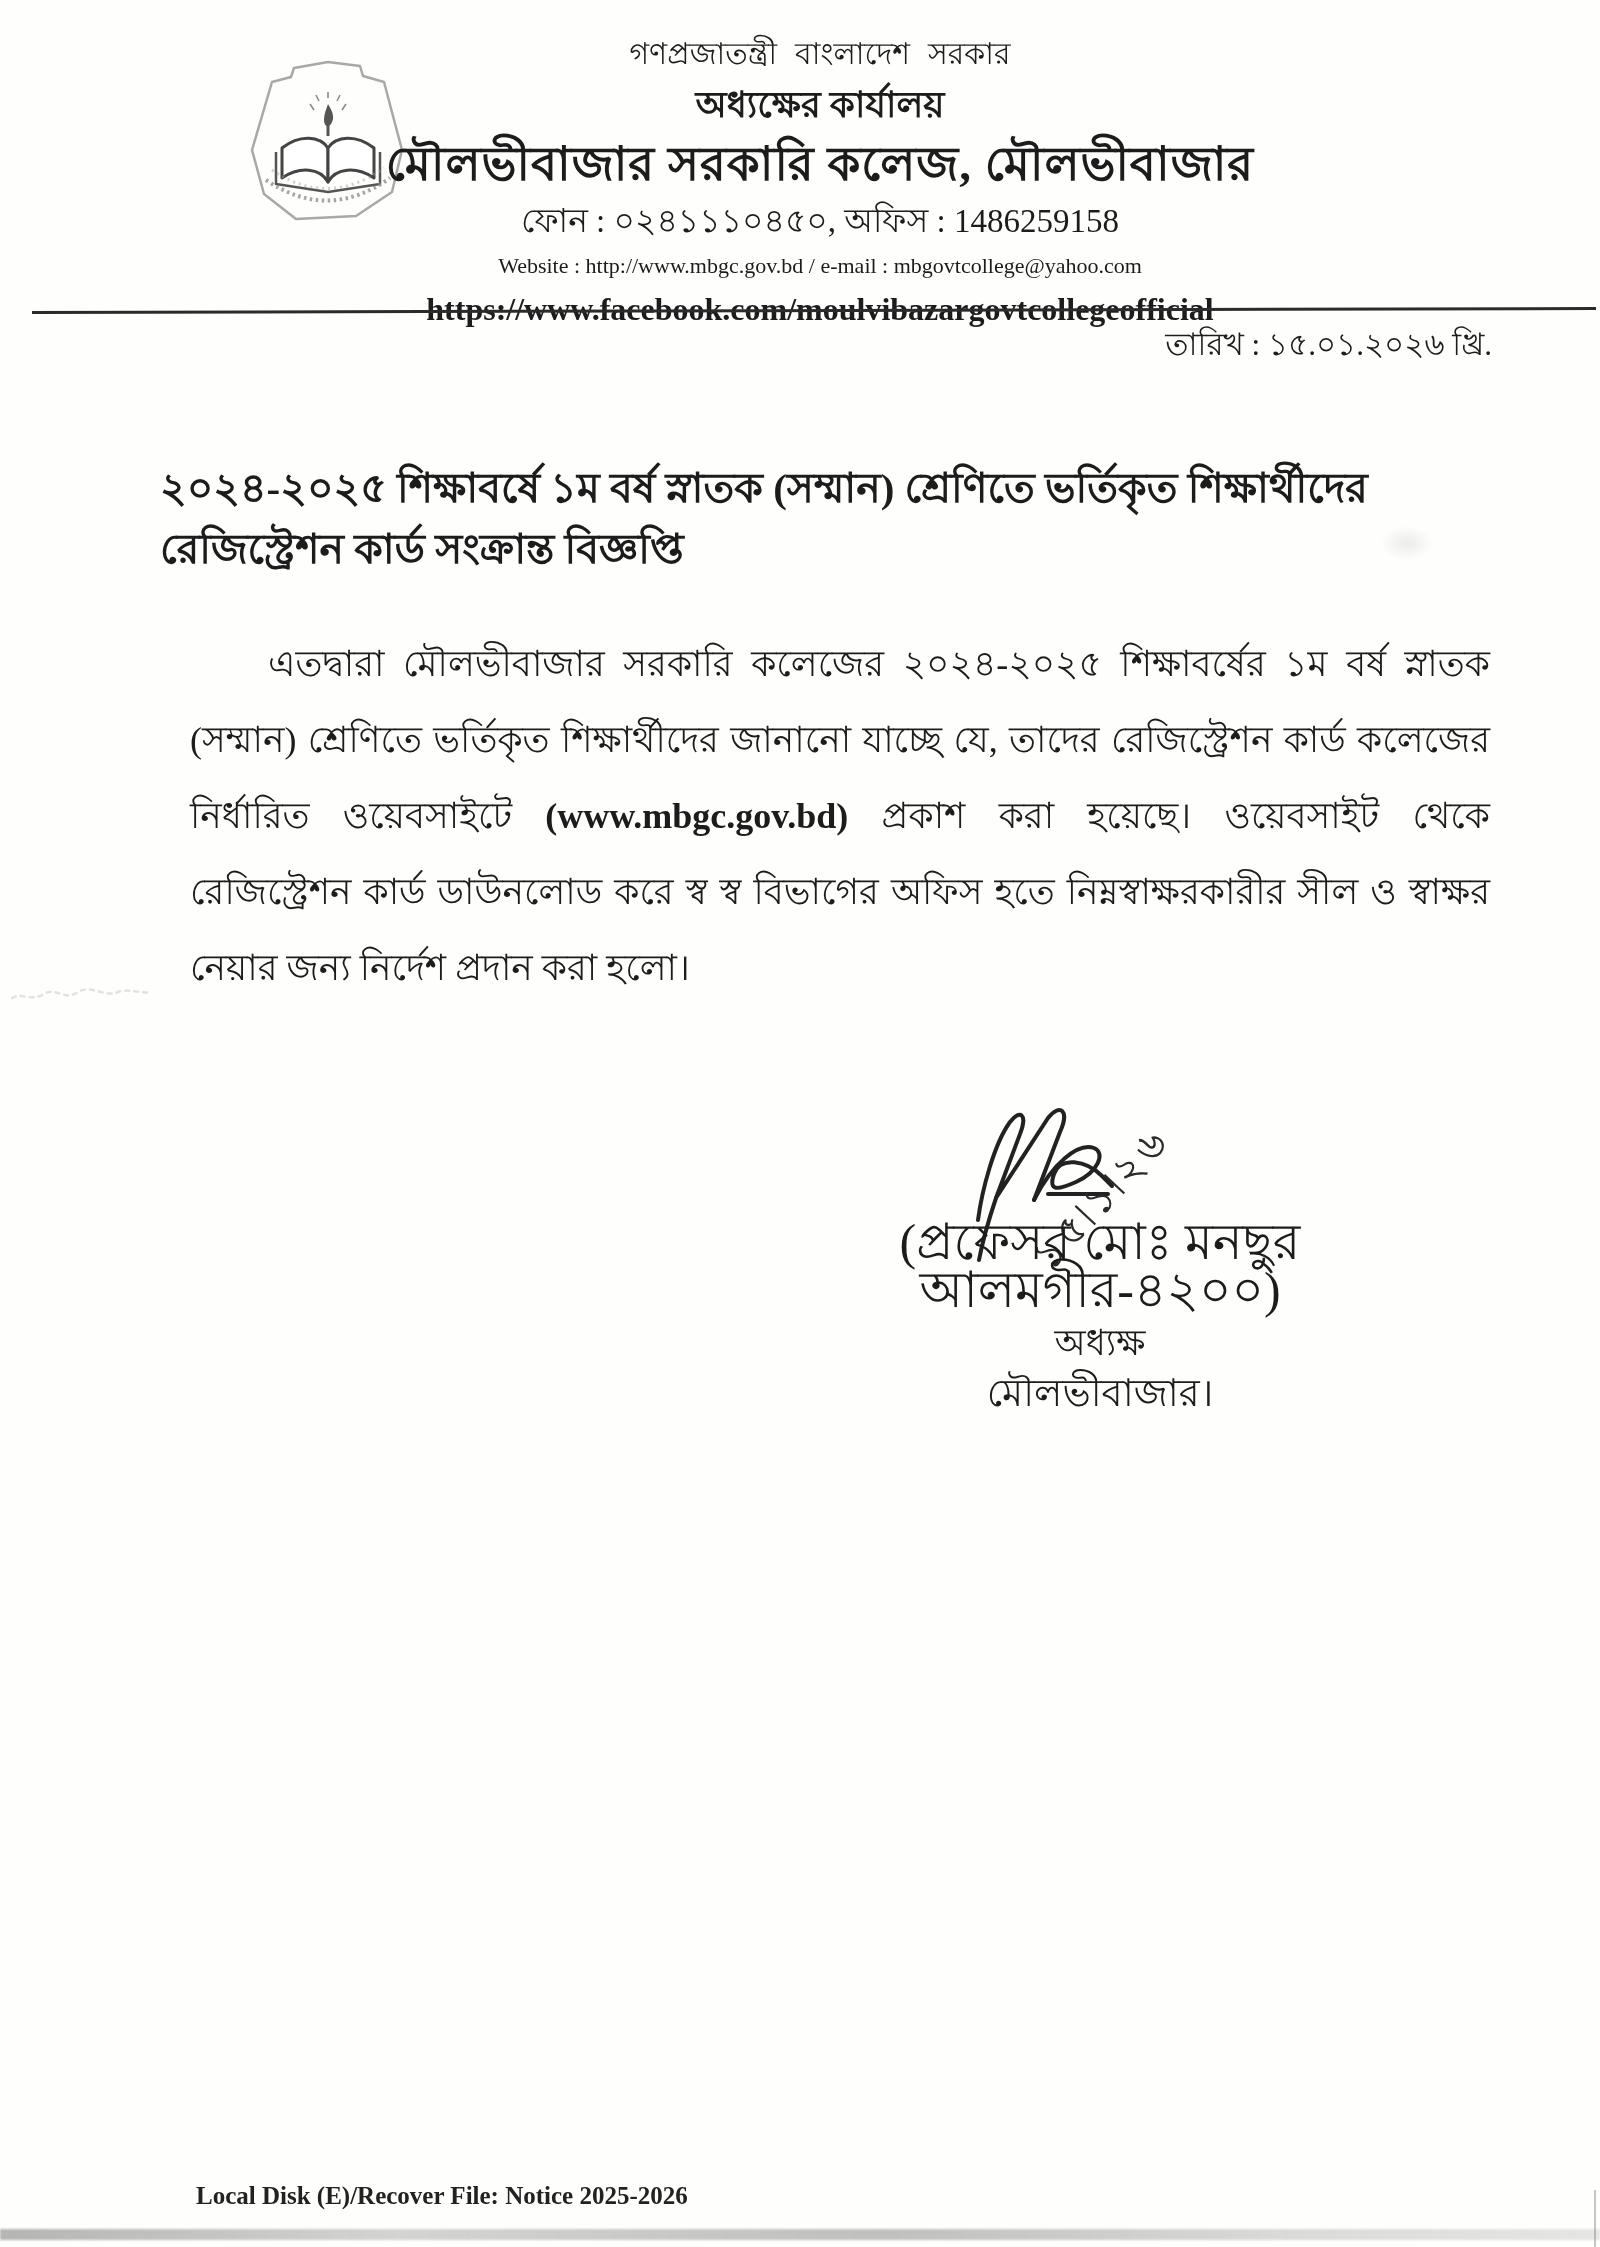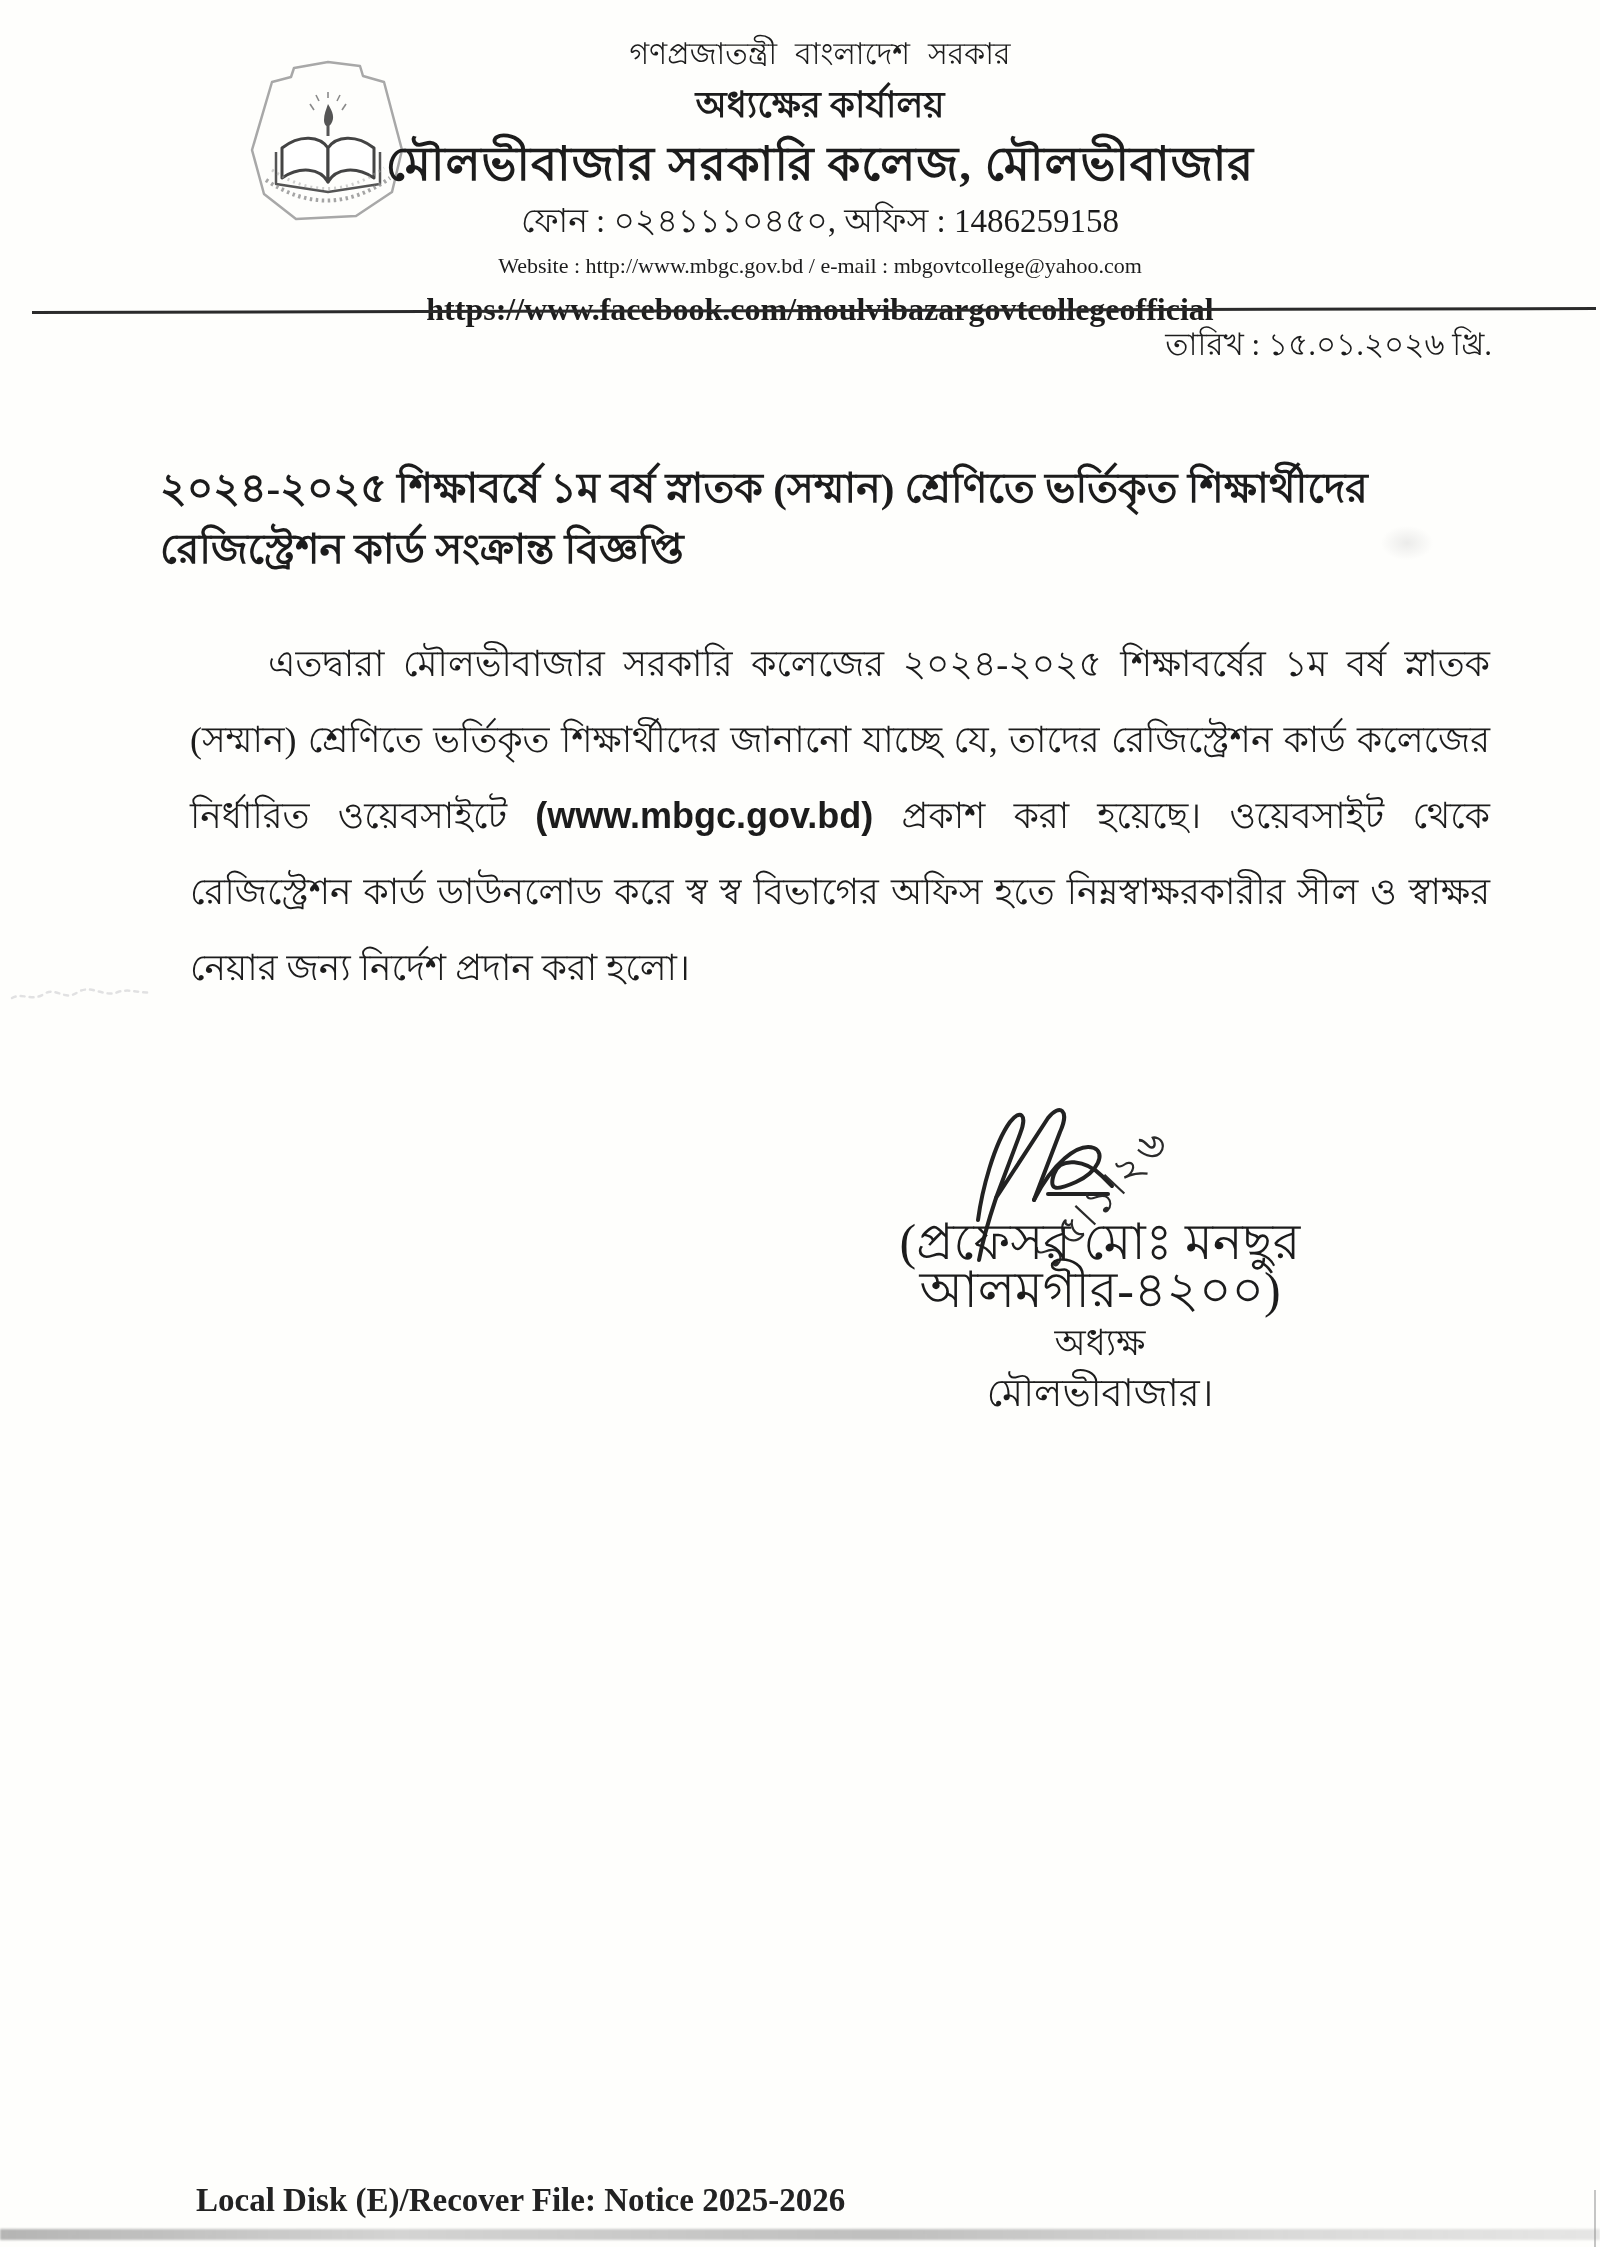--- a/index.html
+++ b/index.html
@@ -35,21 +35,21 @@
   
   .title{
     position:absolute;top:458px;left:160px;right:90px;
     font-weight:bold;font-size:41px;line-height:61px;
   }
   .body-text{
     position:absolute;top:626px;left:190px;width:1300px;
     font-size:36px;line-height:76px;
     text-align:justify;text-indent:78px;
   }
-  .body-text .url{font-weight:bold;font-family:Liberation Sans, sans-serif;}
+  .body-text .url{font-weight:bold;font-family:Liberation Serif, serif;}
   
   .sig-scribble{position:absolute;left:948px;top:1102px;width:270px;height:165px;}
   .sig-date{
     position:absolute;left:1068px;top:1218px;
     font-size:42px;color:#2a2a2a;
     transform:rotate(-47deg);transform-origin:left bottom;
     letter-spacing:4px;white-space:nowrap;
   }
   .sign-block{
     position:absolute;top:1218px;left:770px;width:660px;
@@ -60,21 +60,21 @@
   .sig-org1{font-size:38px;line-height:52px;}
   .sig-org2{font-size:38px;line-height:50px;}
   
   .smudge{position:absolute;left:6px;top:968px;width:170px;height:50px;opacity:.28;}
   .scan-spot{
     position:absolute;left:1372px;top:520px;width:70px;height:46px;border-radius:50%;
     background:radial-gradient(closest-side,#c9c9c9 0%,transparent 75%);opacity:.35;
   }
   .footer{
     position:absolute;left:196px;top:2182px;
-    font-weight:bold;font-size:33px;color:#222;
+    font-weight:bold;font-size:25px;color:#222;
   }
   .bottom-edge{
     position:absolute;left:0;right:0;top:2229px;height:11px;
     background:linear-gradient(to right,
       rgba(120,120,120,.55) 0%,rgba(150,150,150,.40) 25%,
       rgba(130,130,130,.50) 55%,rgba(160,160,160,.38) 80%,rgba(175,175,175,.30) 100%);
     filter:blur(1px);
   }
   .right-edge{
     position:absolute;top:2190px;bottom:0;right:4px;width:2px;

